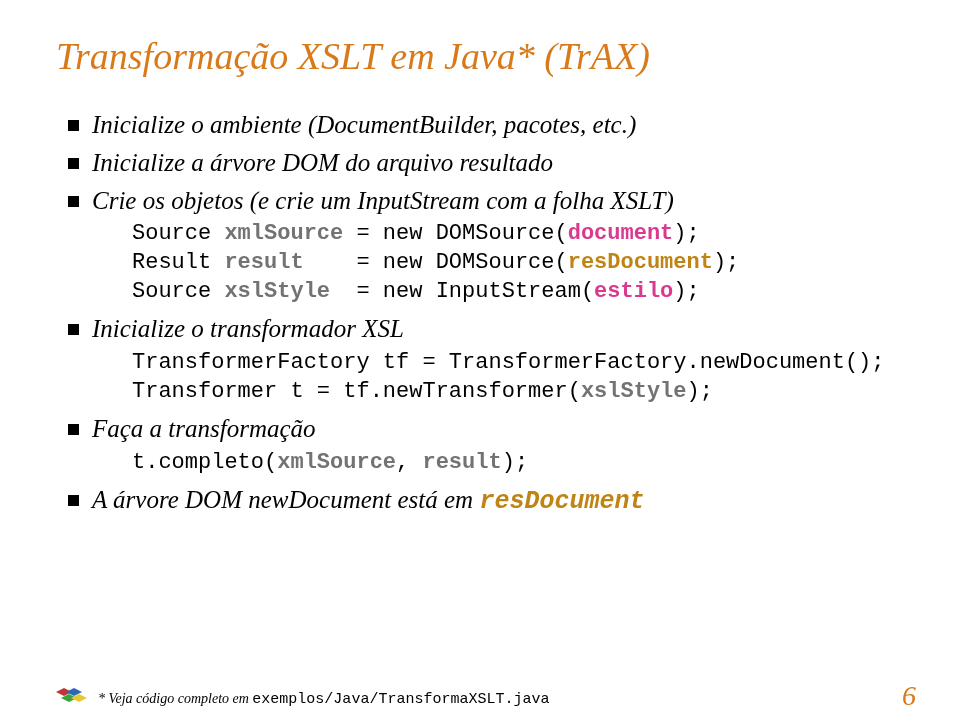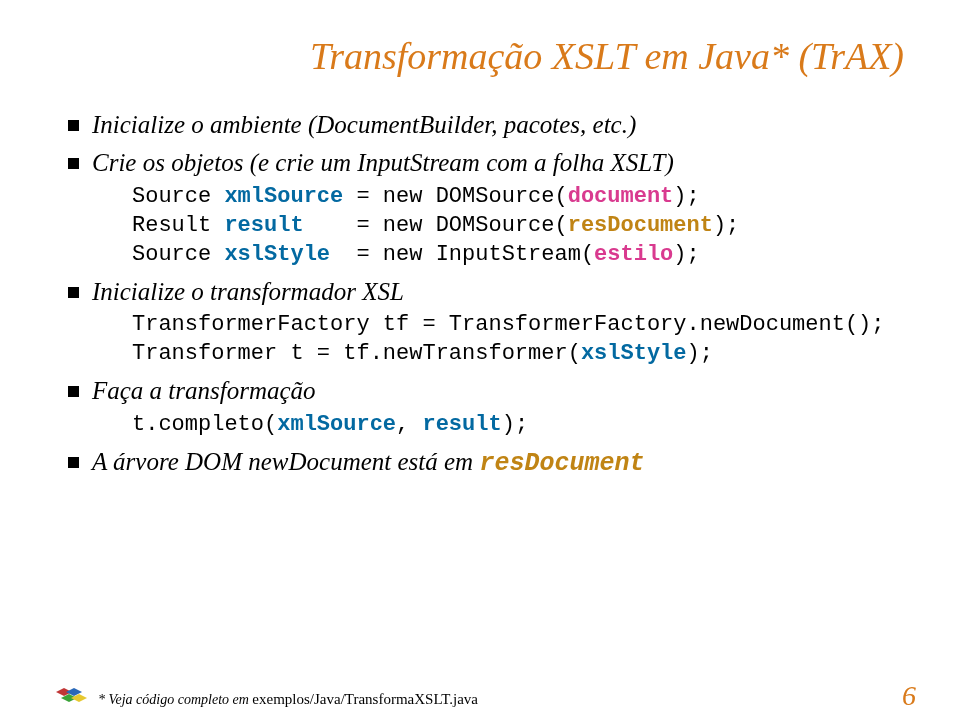--- a/index.html
+++ b/index.html
@@ -15,21 +15,21 @@
     width: 100%;
     height: 100%;
     padding: 34px 56px 20px 56px;
     position: relative;
   }
   .title {
     color: #d97a1a;
     font-family: 'Comic Sans MS', 'Segoe Script', cursive, Georgia, serif;
     font-size: 38px;
     font-style: italic;
-    text-align: right;
+    text-align: left;
     margin-bottom: 30px;
     font-weight: normal;
   }
   ul.bullets {
     list-style: none;
     padding: 0;
     margin: 8px;
   }
   ul.bullets > li {
     position: relative;
@@ -55,21 +55,21 @@
   .codeblock {
     font-family: 'Courier New', Courier, monospace;
     font-size: 22px;
     color: #000;
     padding-left: 40px;
     line-height: 1.32;
     margin-top: 2px;
     margin-bottom: 6px;
     white-space: pre;
   }
-  .codeblock .kw { color: #0369a1; font-weight: bold; font-family: Liberation Mono, monospace; }
+  .codeblock .kw { color: #737373; font-weight: bold; font-family: Liberation Mono, monospace; }
   .codeblock .var { color: #d93a8f; font-weight: bold; }
   .codeblock .res { color: #c08414; font-weight: bold; }
   .res-inline {
     font-family: 'Courier New', Courier, monospace;
     color: #c08414;
     font-weight: bold;
   }
   .footer {
     position: absolute;
     left: 56px;
@@ -82,21 +82,21 @@
     display: inline-block;
     width: 34px;
     height: 26px;
   }
   .footnote {
     font-family: Georgia, serif;
     font-size: 14px;
     color: #000;
   }
   .footnote .fn-regular {
-    font-family: Liberation Serif, serif;
+    font-family: Liberation Mono, monospace;
     font-size: 15px;
   }
   .page-num {
     position: absolute;
     right: 44px;
     bottom: 12px;
     color: #d97a1a;
     font-family: 'Comic Sans MS', cursive, Georgia, serif;
     font-size: 28px;
     font-style: italic;
@@ -110,20 +110,21 @@
   <h1 class="title">Transformação XSLT em Java* (TrAX)</h1>
 
   <ul class="bullets">
 
     <li>
       <span class="bullet-text">Inicialize o ambiente (DocumentBuilder, pacotes, etc.)</span>
     </li>
 
 
     <li>
+      <span class="bullet-text">Inicialize a árvore DOM do arquivo resultado</span>
     </li>
 
     <li>
       <span class="bullet-text">Crie os objetos (e crie um InputStream com a folha XSLT)</span>
       <div class="codeblock"><span>Source </span><span class="kw">xmlSource</span><span> = new DOMSource(</span><span class="var">document</span><span>);</span>
 <span>Result </span><span class="kw">result</span><span>    = new DOMSource(</span><span class="res">resDocument</span><span>);</span>
 <span>Source </span><span class="kw">xslStyle</span><span>  = new InputStream(</span><span class="var">estilo</span><span>);</span></div>
     </li>
 
     <li>

